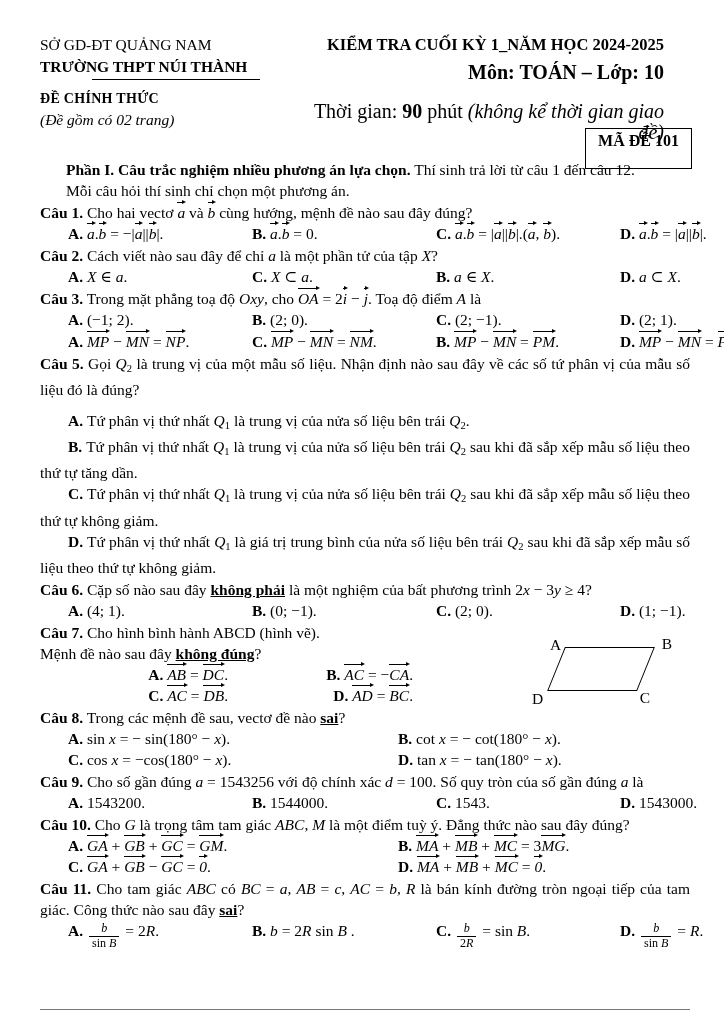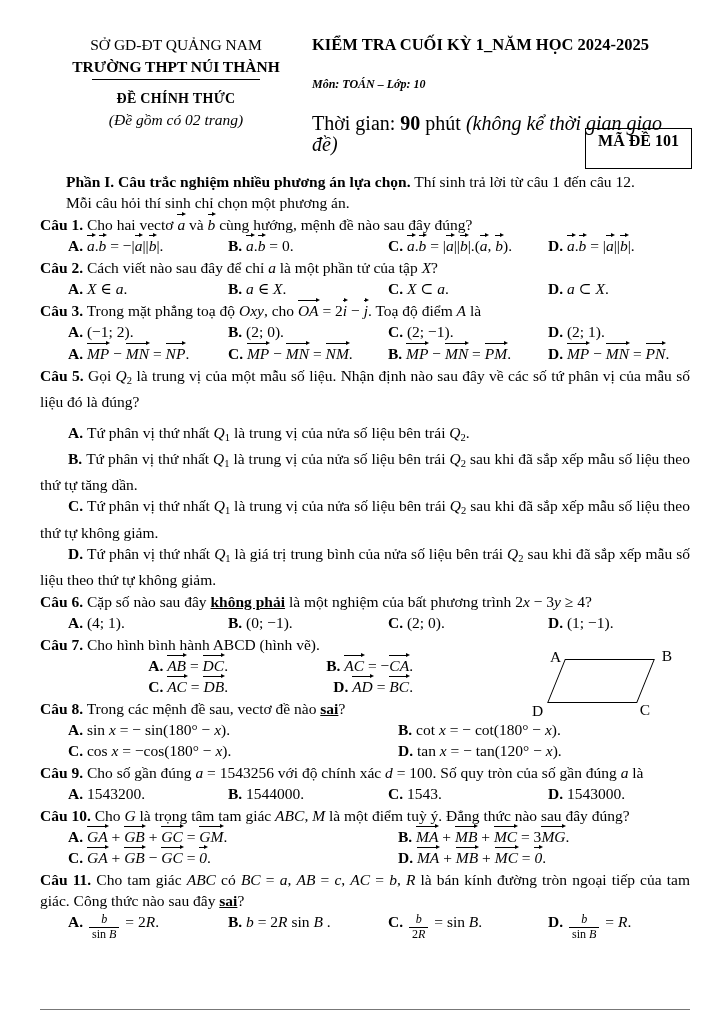--- a/index.html
+++ b/index.html
@@ -4,48 +4,48 @@
 <style>
   html,body{margin:0;padding:0;background:#e8e8e8;}
   .page{
     width:724px;height:1024px;margin:0 auto;background:#ffffff;
     font-family:"Liberation Serif","DejaVu Serif",serif;font-size:15.5px;color:#000;
     position:relative;box-sizing:border-box;padding:34px 34px 0 40px;overflow:hidden;
     line-height:21px;
   }
   
   .header{display:flex;}
-  .h-left{width:272px;text-align:center;}
-  .h-right{flex:1;text-align:left;padding-right:26px;}
+  .h-left{width:272px;text-align:left;}
+  .h-right{flex:1;text-align:right;padding-right:26px;}
   .l1{font-size:15.5px;}
   .l2{font-weight:bold;font-size:15.5px;margin-top:1px;}
   .ubar{width:168px;border-bottom:1.4px solid #000;margin:2px auto 0;}
   .l3{font-weight:bold;font-size:14px;margin-top:8px;letter-spacing:.3px;}
   .l4{font-style:italic;font-size:15.5px;}
   .r1{font-weight:bold;font-size:16.5px;}
-  .r2{font-weight:bold;font-size:12px;margin-top:19px;font-style:italic;}
+  .r2{font-weight:bold;font-size:20px;margin-top:7px;}
   .r3{font-size:20px;margin-top:18px;}
   .r3 i{font-style:italic;}
   .codebox{
     position:absolute;top:128px;right:32px;border:1.7px solid #000;
     font-weight:bold;font-size:16px;padding:1px 12px 17px;
   }
   
   .intro{margin-top:16px;}
   .intro p{margin:0;padding-left:26px;text-align:justify;}
   .pbold{font-weight:bold;}
   
   .questions{margin-top:1px;}
   .question{position:relative;margin-top:1px;}
   .stem{margin:0;text-align:justify;}
   .qlabel{font-weight:bold;}
   .olabel{font-weight:bold;}
   .opts{display:grid;padding-left:28px;}
   .opts .opt{white-space:nowrap;}
-  .g4{grid-template-columns:160px 160px 160px auto;}
+  .g4{grid-template-columns:160px 160px 160px auto;gap:24px;}
   .g2{grid-template-columns:330px auto;}
   .g2n{grid-template-columns:160px auto;width:345px;text-align:right;}
   .block{display:block;padding-left:0;margin-top:10px;}
   .block .opt{white-space:normal;text-indent:28px;text-align:justify;}
   .it{font-style:italic;}
   .bu{font-weight:bold;text-decoration:underline;}
   .sub{font-size:.68em;vertical-align:-.3em;}
   .vec{position:relative;font-style:italic;display:inline-block;line-height:1;}
   .vec::before{content:"";position:absolute;left:0;right:3px;top:-3px;border-top:1.1px solid #000;}
   .vec::after{content:"";position:absolute;right:-1px;top:-5.2px;width:0;height:0;
@@ -100,22 +100,22 @@
           <div class="opt"><span class="olabel">A. </span><span class="vec">a</span><span>.</span><span class="vec">b</span><span> = −|</span><span class="vec">a</span><span>||</span><span class="vec">b</span><span>|.</span></div>
           <div class="opt"><span class="olabel">B. </span><span class="vec">a</span><span>.</span><span class="vec">b</span><span> = 0.</span></div>
           <div class="opt"><span class="olabel">C. </span><span class="vec">a</span><span>.</span><span class="vec">b</span><span> = |</span><span class="vec">a</span><span>||</span><span class="vec">b</span><span>|.(</span><span class="vec">a</span><span>, </span><span class="vec">b</span><span>).</span></div>
           <div class="opt"><span class="olabel">D. </span><span class="vec">a</span><span>.</span><span class="vec">b</span><span> = |</span><span class="vec">a</span><span>||</span><span class="vec">b</span><span>|.</span></div>
         </div>
       </div>
       <div class="question">
         <p class="stem"><span class="qlabel">Câu 2.</span><span> Cách viết nào sau đây để chỉ </span><span class="it">a</span><span> là một phần tử của tập </span><span class="it">X</span><span>?</span></p>
         <div class="opts g4">
           <div class="opt"><span class="olabel">A. </span><span class="it">X</span><span> ∈ </span><span class="it">a</span><span>.</span></div>
+          <div class="opt"><span class="olabel">C. </span><span class="it">X</span><span> ⊂ </span><span class="it">a</span><span>.</span></div>
           <div class="opt"><span class="olabel">B. </span><span class="it">a</span><span> ∈ </span><span class="it">X</span><span>.</span></div>
-          <div class="opt"><span class="olabel">C. </span><span class="it">X</span><span> ⊂ </span><span class="it">a</span><span>.</span></div>
           <div class="opt"><span class="olabel">D. </span><span class="it">a</span><span> ⊂ </span><span class="it">X</span><span>.</span></div>
         </div>
       </div>
       <div class="question">
         <p class="stem"><span class="qlabel">Câu 3.</span><span> Trong mặt phẳng toạ độ </span><span class="it">Oxy</span><span>, cho </span><span class="vec">OA</span><span> = 2</span><span class="vec">i</span><span> − </span><span class="vec">j</span><span>. Toạ độ điểm </span><span class="it">A</span><span> là</span></p>
         <div class="opts g4">
           <div class="opt"><span class="olabel">A. </span><span>(−1; 2).</span></div>
           <div class="opt"><span class="olabel">B. </span><span>(2; 0).</span></div>
           <div class="opt"><span class="olabel">C. </span><span>(2; −1).</span></div>
           <div class="opt"><span class="olabel">D. </span><span>(2; 1).</span></div>
@@ -149,34 +149,35 @@
       </div>
       <div class="question">
         <div class="figwrap">
           <div class="pgram"></div>
           <span class="fl flA">A</span>
           <span class="fl flB">B</span>
           <span class="fl flC">C</span>
           <span class="fl flD">D</span>
         </div>
         <p class="stem"><span class="qlabel">Câu 7.</span><span> Cho hình bình hành ABCD (hình vẽ).</span></p>
+        <p class="stem"><span>Mệnh đề nào sau đây </span><span class="bu">không đúng</span><span>?</span></p>
         <div class="opts g2n">
           <div class="opt"><span class="olabel">A. </span><span class="vec">AB</span><span> = </span><span class="vec">DC</span><span>.</span></div>
           <div class="opt"><span class="olabel">B. </span><span class="vec">AC</span><span> = −</span><span class="vec">CA</span><span>.</span></div>
           <div class="opt"><span class="olabel">C. </span><span class="vec">AC</span><span> = </span><span class="vec">DB</span><span>.</span></div>
           <div class="opt"><span class="olabel">D. </span><span class="vec">AD</span><span> = </span><span class="vec">BC</span><span>.</span></div>
         </div>
       </div>
       <div class="question">
         <p class="stem"><span class="qlabel">Câu 8.</span><span> Trong các mệnh đề sau, vectơ đề nào </span><span class="bu">sai</span><span>?</span></p>
         <div class="opts g2">
           <div class="opt"><span class="olabel">A. </span><span>sin </span><span class="it">x</span><span> = − sin(180° − </span><span class="it">x</span><span>).</span></div>
           <div class="opt"><span class="olabel">B. </span><span>cot </span><span class="it">x</span><span> = − cot(180° − </span><span class="it">x</span><span>).</span></div>
           <div class="opt"><span class="olabel">C. </span><span>cos </span><span class="it">x</span><span> = −cos(180° − </span><span class="it">x</span><span>).</span></div>
-          <div class="opt"><span class="olabel">D. </span><span>tan </span><span class="it">x</span><span> = − tan(120° − </span><span class="it">x</span><span>).</span></div>
+          <div class="opt"><span class="olabel">D. </span><span>tan </span><span class="it">x</span><span> = − tan(180° − </span><span class="it">x</span><span>).</span></div>
         </div>
       </div>
       <div class="question">
         <p class="stem"><span class="qlabel">Câu 9.</span><span> Cho số gần đúng </span><span class="it">a</span><span> = 1543256 với độ chính xác </span><span class="it">d</span><span> = 100. Số quy tròn của số gần đúng </span><span class="it">a</span><span> là</span></p>
         <div class="opts g4">
           <div class="opt"><span class="olabel">A. </span><span>1543200.</span></div>
           <div class="opt"><span class="olabel">B. </span><span>1544000.</span></div>
           <div class="opt"><span class="olabel">C. </span><span>1543.</span></div>
           <div class="opt"><span class="olabel">D. </span><span>1543000.</span></div>
         </div>

